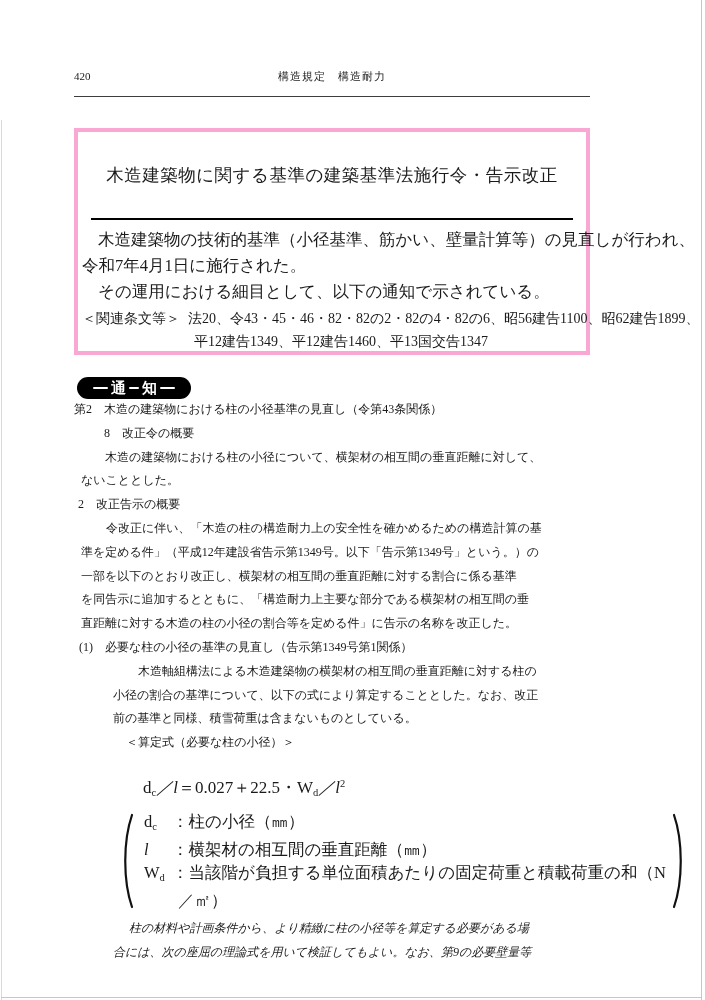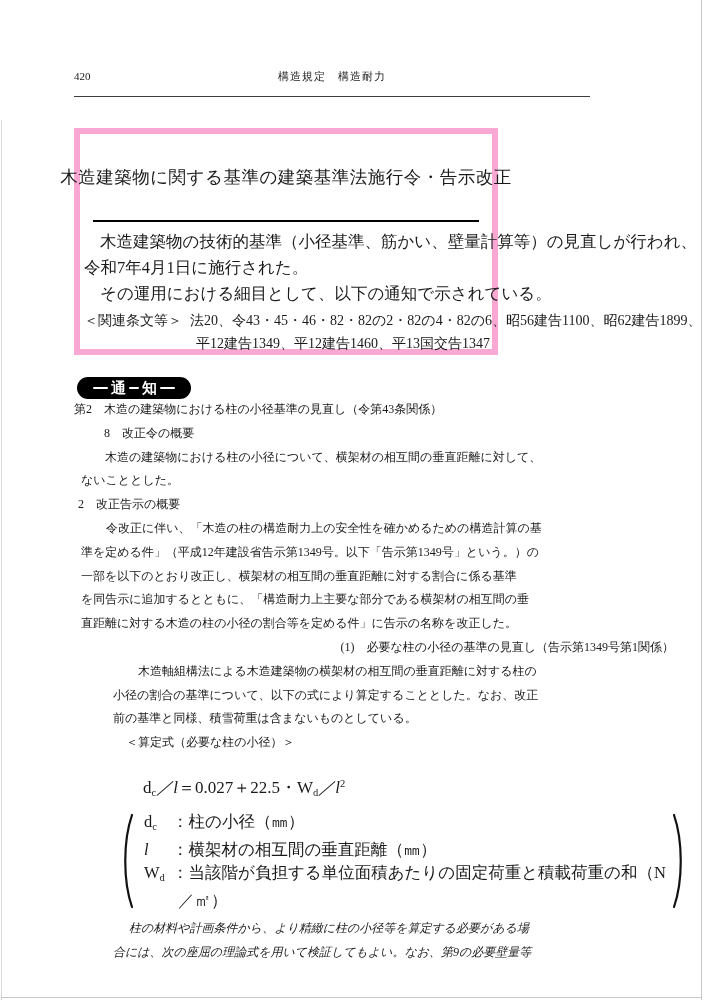--- a/index.html
+++ b/index.html
@@ -12,22 +12,22 @@
   .edge-right{top:0;bottom:0;right:3px;width:1px;}
   .edge-left{top:120px;bottom:0;left:1px;width:1px;background:#dadada;}
   .edge-bottom{left:1px;right:3px;bottom:2px;height:1px;}
 
   .header{position:absolute;left:74px;top:66px;width:516px;height:20px;font-size:11px;line-height:20px;}
   .page-num{position:absolute;left:0;top:0;}
   .running-head{position:absolute;left:0;right:0;text-align:center;letter-spacing:1px;}
   .header-rule{position:absolute;left:74px;top:96px;width:516px;height:1px;background:#3c3c3c;}
 
   .notice-box{
-    position:absolute;left:74px;top:128px;width:424px;height:227px;
-    border:6px solid #f9a8d4;box-sizing:border-box;background:#fff;
+    position:absolute;left:74px;top:128px;width:516px;height:227px;
+    border:4px solid #f9a8d4;box-sizing:border-box;background:#fff;
   }
   .box-title{
     height:86px;display:flex;align-items:center;justify-content:center;
     font-size:17.5px;letter-spacing:0.5px;white-space:nowrap;
   }
   .box-rule{margin:0 13px;height:0;border-top:2px solid #000;}
   .box-body{padding:7px 4px 0 4px;font-size:16.5px;line-height:26px;}
   .box-line{white-space:nowrap;}
   .bpad1{padding-left:16px;}
   .related{margin-top:2px;font-size:14px;line-height:23px;}
@@ -42,21 +42,21 @@
   .badge .bchar{
     color:#fff;font-size:15px;font-weight:bold;line-height:22px;
     font-family:"Liberation Sans","DejaVu Sans",sans-serif;margin:0 3px;
   }
   .badge .dash{height:2.5px;background:#fff;border-radius:1px;}
   .badge .dash-outer{width:15px;}
   .badge .dash-mid{width:10px;}
 
   .body-text{position:absolute;left:74px;top:398px;width:600px;}
   .bl{font-size:12px;line-height:23.8px;white-space:nowrap;}
-  .p0{padding-left:0;}   .p4{padding-left:4px;}  .p5{padding-left:5px;text-align:right;}
+  .p0{padding-left:0;}   .p4{padding-left:4px;}  .p5{padding-left:5px;}
   .p7{padding-left:7px;} .p30{padding-left:30px;}.p31{padding-left:31px;}
   .p32{padding-left:32px;}.p39{padding-left:39px;}.p52{padding-left:52px;}
   .p55{padding-left:55px;}.p64{padding-left:64px;}
 
   .formula{padding-left:69px;font-size:17px;line-height:25px;margin-top:16px;white-space:nowrap;}
   .fvar{font-style:italic;}
   .fsub{font-size:10.5px;vertical-align:-3px;}
   .fsup{font-size:10.5px;vertical-align:6px;}
 
   .defs{margin:3px 0 0 46px;width:494px;display:flex;align-items:stretch;}

